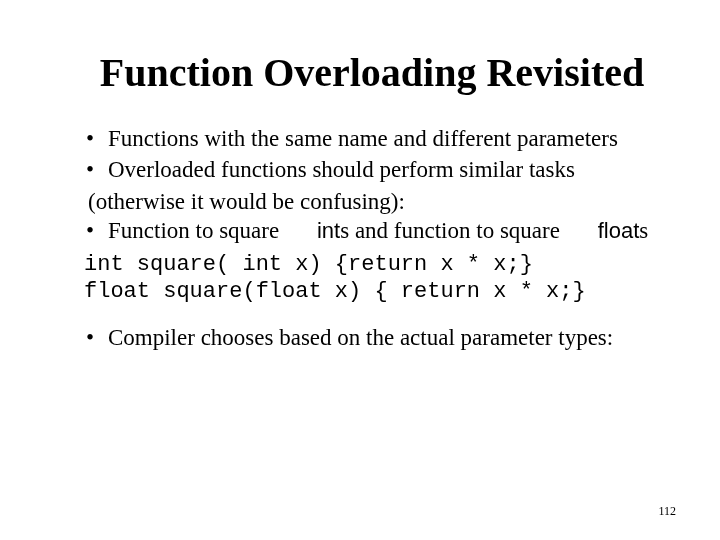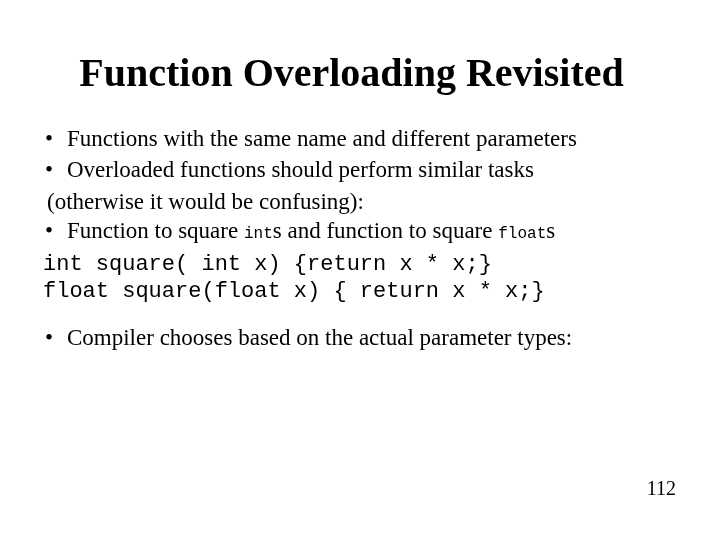--- a/index.html
+++ b/index.html
@@ -9,21 +9,21 @@
     height: 540px;
     background: #fff;
     font-family: "Times New Roman", Times, serif;
     color: #000;
   }
   .slide {
     position: relative;
     width: 720px;
     height: 540px;
     box-sizing: border-box;
-    padding: 50px 60px 40px 43px;
+    padding: 50px 60px 40px 84px;
   }
   .title {
     font-size: 40px;
     font-weight: bold;
     text-align: center;
     margin: 0 0 28px 0;
     line-height: 1.15;
   }
   .body {
     font-size: 23px;
@@ -39,43 +39,44 @@
     text-align: left;
     padding-left: 2px;
   }
   .bullet .txt {
     flex: 1 1 auto;
   }
   .nobullet {
     margin-left: 4px;
   }
   .mono {
-    font-family: Liberation Mono, monospace;
-    font-size: 16px;
+    font-family: Liberation Sans, sans-serif;
+    font-size: 22px;
+    margin-left: 32px;
   }
   .code-block {
     font-family: "Courier New", Courier, monospace;
     font-size: 22px;
     text-align: left;
     margin: 6px 0 18px 0;
     white-space: pre;
     line-height: 1.22;
   }
   .code-block-left {
     font-family: "Courier New", Courier, monospace;
     font-size: 22px;
     margin: 10px 0 0 44px;
     white-space: pre;
     line-height: 1.22;
   }
   .pagenum {
     position: absolute;
     right: 44px;
-    bottom: 40px;
-    font-size: 20px;
+    bottom: 21px;
+    font-size: 12px;
   }
 </style>
 </head>
 <body>
 
 <div class="slide">
 
   <h1 class="title">Function Overloading Revisited</h1>
 
   <div class="body">

